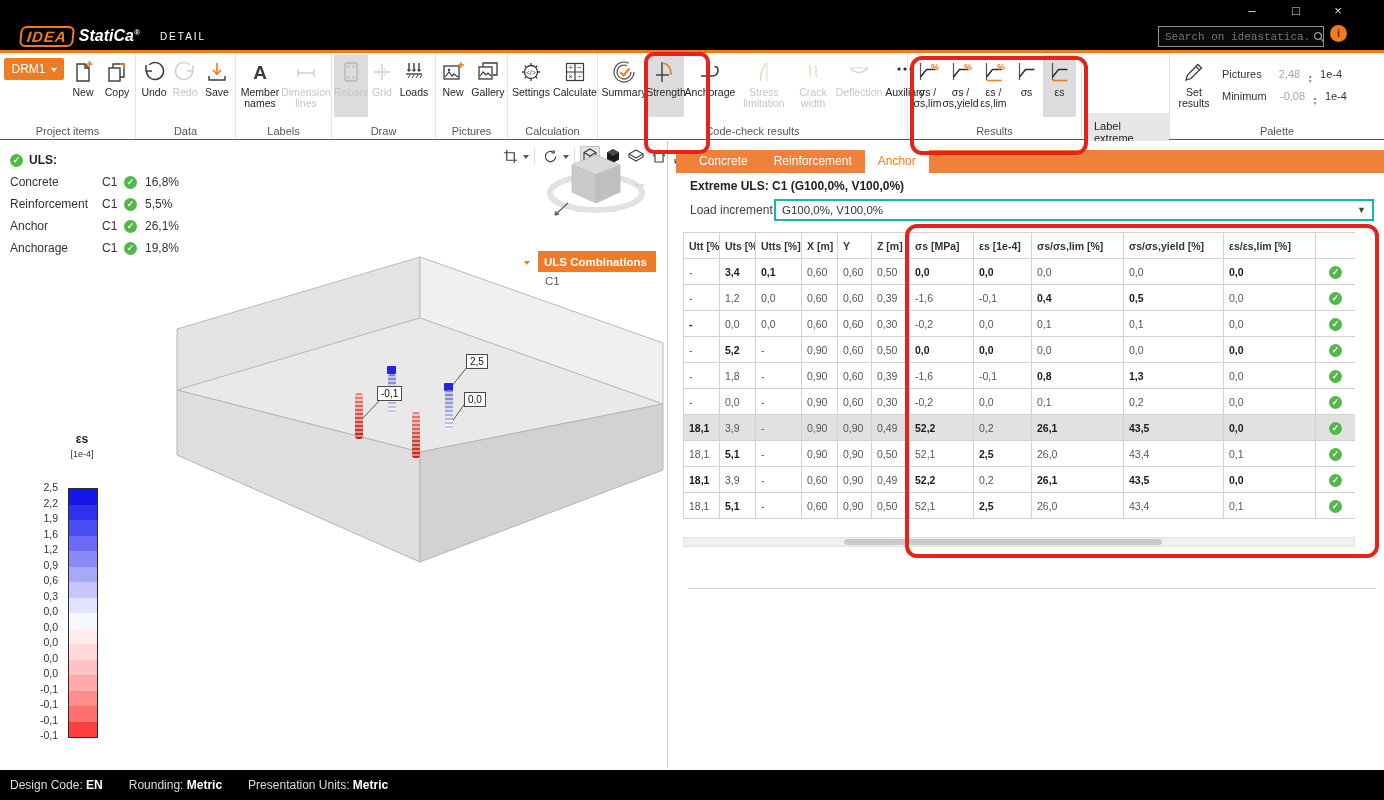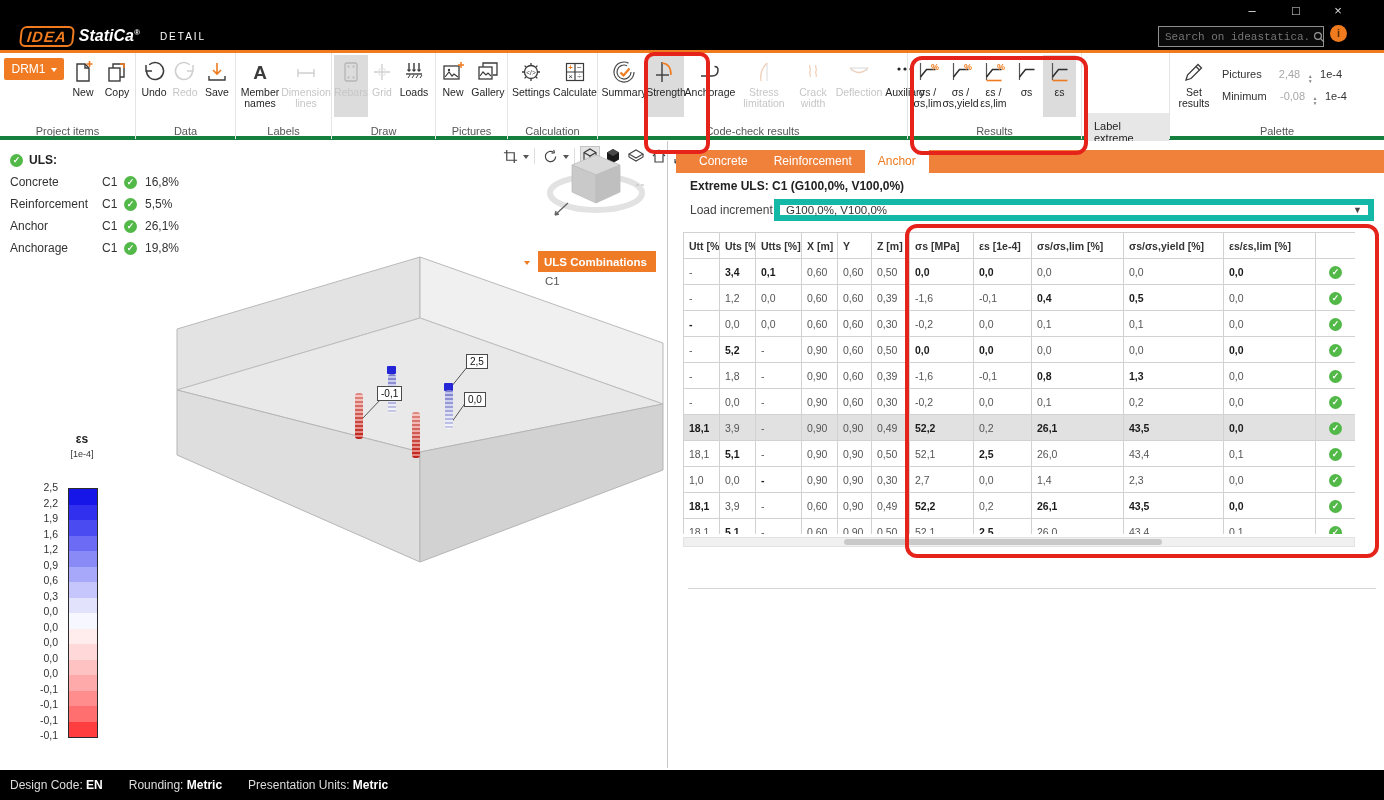--- a/index.html
+++ b/index.html
@@ -20,21 +20,21 @@
   #main-menu{left:370px;top:0;height:28px;display:flex;gap:34px;align-items:center}
   .mitem{color:#fff;font-size:13.5px;cursor:pointer;padding:0 4px;height:28px;line-height:28px}
   .mitem.act{color:#f5821f;font-weight:bold;border-bottom:4px solid #f07b1e;box-sizing:border-box}
   #searchbox{left:1158px;top:4px;width:156px;height:19px;background:#0a0a0a;border:1px solid #8f8f8f;
              display:flex;align-items:center;padding:0 4px}
   #searchbox input{flex:1;background:transparent;border:0;outline:0;color:#bbb;font-size:11px;font-family:Liberation Mono, monospace}
   #info-btn{left:1330px;top:3px;width:17px;height:17px;border-radius:50%;background:#f07b1e;color:#5c2d00;
             font-weight:bold;font-size:11px;text-align:center;line-height:17px}
   #orange-rule{left:0;top:50px;width:1384px;height:3px;background:#f07b1e}
   
-  #ribbon{left:0;top:53px;width:1384px;height:87px;background:#fff;border-bottom:4px solid #15803d;box-sizing:border-box}
+  #ribbon{left:0;top:53px;width:1384px;height:87px;background:#fff;border-bottom:1px solid #15803d;box-sizing:border-box}
   .rgroup{position:absolute;top:0;height:86px;border-right:1px solid #e4e4e4;box-sizing:border-box}
   .rcap{position:absolute;bottom:2px;left:0;right:0;text-align:center;font-size:11px;color:#565656;white-space:nowrap}
   .rbtns{position:absolute;top:2px;display:flex;align-items:flex-start}
   .rbtn{display:flex;flex-direction:column;align-items:center;height:62px;cursor:pointer;padding-top:2px;box-sizing:border-box}
   .rbtn .ric{height:30px;display:flex;align-items:center;justify-content:center}
   .rbtn .rlbl{font-size:10.5px;line-height:11px;text-align:center;color:#262626}
   .rbtn.dis .rlbl{color:#c6c6c6}
   .rbtn.pressed{background:#dcdcdc}
   #drm-combo{left:4px;top:5px;width:60px;height:22px;background:#f07b22;border-radius:2px;color:#fff;
              font-size:12px;display:flex;align-items:center;justify-content:center;gap:5px;cursor:pointer}
@@ -76,21 +76,21 @@
   .stick{height:15.5px;line-height:15.5px;font-size:10.5px;color:#333;text-align:right;padding-right:4px}
   #scale-bar{left:68px;top:347px;width:28px;border:1px solid #2b2b2b}
   .sseg{height:15.5px}
   
   #rpanel{left:676px;top:141px;width:708px;height:627px;background:#fff}
   #tabbar{left:0;top:9px;width:708px;height:23px;background:#f0813b;display:flex;padding-left:10px;box-sizing:border-box}
   .tab{padding:0 13px;line-height:23px;font-size:12px;color:#fff;cursor:pointer}
   .tab.act{background:#fff;color:#f07b1e}
   #extreme-title{left:14px;top:38px;font-size:12px;font-weight:bold;color:#222}
   #load-label{left:14px;top:62px;font-size:12px;color:#444}
-  #load-combo{left:98px;top:58px;width:600px;height:22px;border:6px solid #14b8a6;background:#fff;
+  #load-combo{left:98px;top:58px;width:600px;height:22px;border:2px solid #14b8a6;background:#fff;
       display:flex;align-items:center;justify-content:space-between;padding:0 6px;box-sizing:border-box;cursor:pointer}
   #load-combo span{font-size:11.5px;color:#333}
   #load-combo .dda{font-size:9px;color:#444}
   #tablewrap{left:7px;top:91px;width:672px;height:302px;overflow:hidden}
   table{border-collapse:collapse;table-layout:fixed;width:672px;font-size:10.5px}
   th,td{border:1px solid #d2d2d2;padding:4px 5px;text-align:left;height:17px;overflow:hidden;white-space:nowrap}
   th{font-weight:bold;color:#333;background:#fff}
   td{color:#555}
   td.b{font-weight:bold;color:#1b1b1b}
   tr.hl td{background:#e1e1e1}
@@ -789,34 +789,20 @@
             <td>0,90</td>
             <td>0,50</td>
             <td>52,1</td>
             <td class="b">2,5</td>
             <td>26,0</td>
             <td>43,4</td>
             <td>0,1</td>
             <td class="chkcell"><span class="chk">✓</span></td>
           </tr>
           <tr>
-            <td>1,0</td>
-            <td>0,0</td>
-            <td class="b">-</td>
-            <td>0,90</td>
-            <td>0,90</td>
-            <td>0,30</td>
-            <td>2,7</td>
-            <td>0,0</td>
-            <td>1,4</td>
-            <td>2,3</td>
-            <td>0,0</td>
-            <td class="chkcell"><span class="chk">✓</span></td>
-          </tr>
-          <tr>
             <td class="b">18,1</td>
             <td>3,9</td>
             <td>-</td>
             <td>0,60</td>
             <td>0,90</td>
             <td>0,49</td>
             <td class="b">52,2</td>
             <td>0,2</td>
             <td class="b">26,1</td>
             <td class="b">43,5</td>

